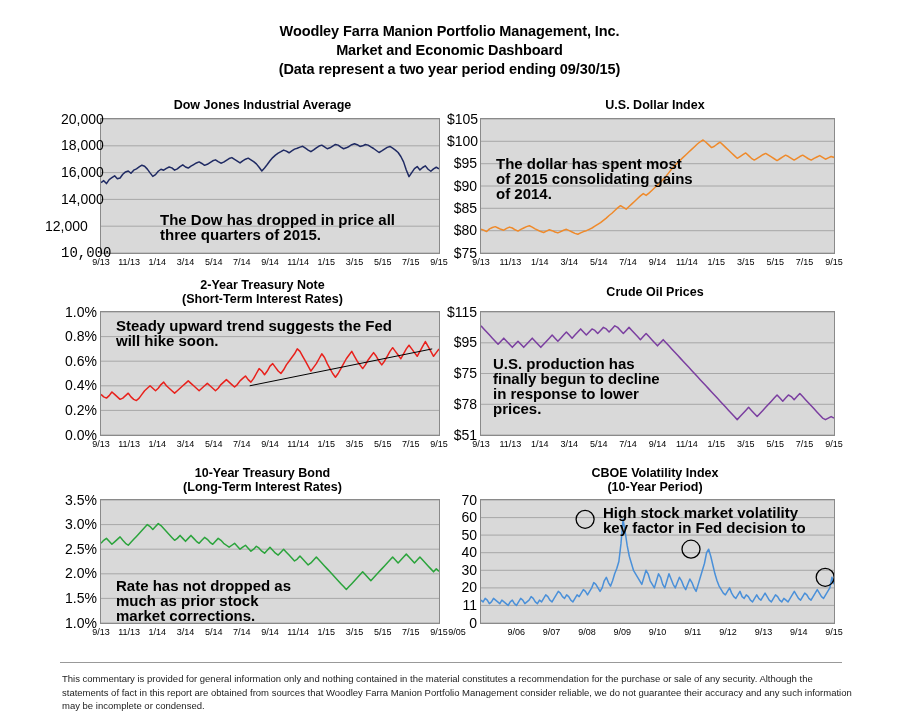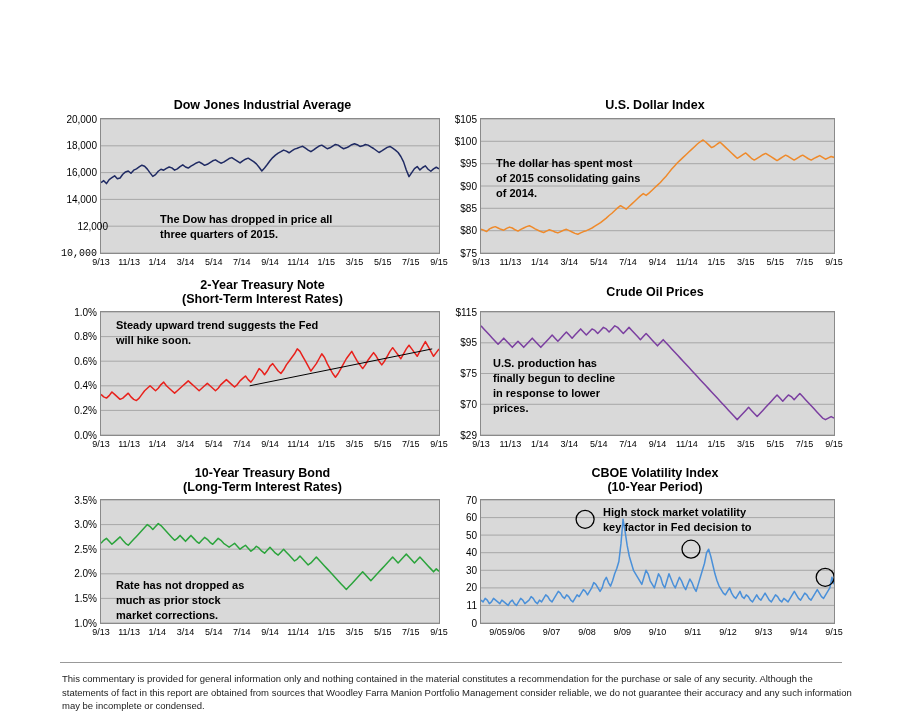--- a/index.html
+++ b/index.html
@@ -38,37 +38,37 @@
     font-weight: bold;
     line-height: 14px;
   }
   .plot-area {
     position: absolute;
     background: #d9d9d9;
     border: 1px solid #8a8a8a;
   }
   .ylab {
     position: absolute;
-    font-size: 10px;
+    font-size: 14px;
     text-align: right;
     line-height: 9px;
     color: #000;
     white-space: nowrap;
   }
   .xlab {
     position: absolute;
     font-size: 9px;
     text-align: center;
     line-height: 9px;
     color: #000;
     white-space: nowrap;
   }
   .annotation {
     position: absolute;
-    font-size: 11px;
+    font-size: 15px;
     font-weight: bold;
     line-height: 15px;
     color: #000;
   }
   svg { display: block; }
   
   .divider {
     position: absolute;
     left: 60px; top: 662px;
     width: 782px; height: 1px;
@@ -80,38 +80,43 @@
     font-size: 9.5px;
     line-height: 13.5px;
     color: #222;
   }
 </style>
 </head>
 <body>
 
 <div id="page">
 
+  <div class="header">
+    <div>Woodley Farra Manion Portfolio Management, Inc.</div>
+    <div>Market and Economic Dashboard</div>
+    <div>(Data represent a two year period ending 09/30/15)</div>
+  </div>
 
   <div id="charts">
       <div class="panel" style="left: 85px; top: 98px; width: 355px;">
         <div class="panel-title">Dow Jones Industrial Average</div>
       </div>
       <div class="plot-area" style="left: 100px; top: 118px; width: 340px; height: 136px;">
         <svg width="338" height="134" viewBox="0 0 338 134">
           <line x1="0" y1="134.0" x2="338" y2="134.0" stroke="#9a9a9a" stroke-width="0.8"></line>
           <line x1="0" y1="107.2" x2="338" y2="107.2" stroke="#9a9a9a" stroke-width="0.8"></line>
           <line x1="0" y1="80.4" x2="338" y2="80.4" stroke="#9a9a9a" stroke-width="0.8"></line>
           <line x1="0" y1="53.6" x2="338" y2="53.6" stroke="#9a9a9a" stroke-width="0.8"></line>
           <line x1="0" y1="26.8" x2="338" y2="26.8" stroke="#9a9a9a" stroke-width="0.8"></line>
           <line x1="0" y1="0.0" x2="338" y2="0.0" stroke="#9a9a9a" stroke-width="0.8"></line>
           <path d="M0.00,63.54 L2.73,61.64 L5.45,64.59 L8.18,60.57 L10.90,58.69 L13.63,56.82 L16.35,59.70 L19.08,58.96 L21.81,55.21 L24.53,52.93 L27.26,51.99 L29.98,54.27 L32.71,51.19 L35.44,49.85 L38.16,47.97 L40.89,46.23 L43.61,47.17 L46.34,50.12 L49.06,53.87 L51.79,57.35 L54.52,55.61 L57.24,52.26 L59.97,50.25 L62.69,51.19 L65.42,49.31 L68.15,47.97 L70.87,48.91 L73.60,51.19 L76.32,49.85 L79.05,47.57 L81.77,45.83 L84.50,47.97 L87.23,49.04 L89.95,47.17 L92.68,45.56 L95.40,43.95 L98.13,42.88 L100.85,44.49 L103.58,46.36 L106.31,45.29 L109.03,43.55 L111.76,41.81 L114.48,40.87 L117.21,42.61 L119.94,44.22 L122.66,43.15 L125.39,41.27 L128.11,39.53 L130.84,38.59 L133.56,40.47 L136.29,42.21 L139.02,43.95 L141.74,41.81 L144.47,40.20 L147.19,39.13 L149.92,40.87 L152.65,42.61 L155.37,44.89 L158.10,48.24 L160.82,51.99 L163.55,48.91 L166.27,45.56 L169.00,41.81 L171.73,38.59 L174.45,36.18 L177.18,34.17 L179.90,32.70 L182.63,31.09 L185.35,32.16 L188.08,33.77 L190.81,31.89 L193.53,30.15 L196.26,29.21 L198.98,28.14 L201.71,27.34 L204.44,29.21 L207.16,31.09 L209.89,32.70 L212.61,30.82 L215.34,28.81 L218.06,27.07 L220.79,26.13 L223.52,27.87 L226.24,29.75 L228.97,28.81 L231.69,27.07 L234.42,25.46 L237.15,26.13 L239.87,28.14 L242.60,29.75 L245.32,28.81 L248.05,27.47 L250.77,25.73 L253.50,24.79 L256.23,25.73 L258.95,27.47 L261.68,26.80 L264.40,25.46 L267.13,26.13 L269.85,27.87 L272.58,29.48 L275.31,31.49 L278.03,33.50 L280.76,31.89 L283.48,30.15 L286.21,28.41 L288.94,27.47 L291.66,29.21 L294.39,31.09 L297.11,33.50 L299.84,37.52 L302.56,42.88 L305.29,50.92 L308.02,57.62 L310.74,53.60 L313.47,49.58 L316.19,47.57 L318.92,50.92 L321.65,48.51 L324.37,46.90 L327.10,50.25 L329.82,52.26 L332.55,49.85 L335.27,48.24 L338.00,49.85" fill="none" stroke="#1f2a63" stroke-width="1.5" stroke-linejoin="round"></path>
         </svg>
       </div>
       <div class="ylab" style="left: 61px; top: 248.5px; width: 36px; font-family: Liberation Mono, monospace;">10,000</div>
-      <div class="ylab" style="left: 72px; top: 221.7px; width: 36px; text-align: right;">12,000</div>
+      <div class="ylab" style="left: 45px; top: 221.7px; width: 36px; text-align: right;">12,000</div>
       <div class="ylab" style="left: 61px; top: 194.9px; width: 36px;">14,000</div>
       <div class="ylab" style="left: 61px; top: 168.1px; width: 36px;">16,000</div>
       <div class="ylab" style="left: 61px; top: 141.3px; width: 36px;">18,000</div>
       <div class="ylab" style="left: 61px; top: 114.5px; width: 36px;">20,000</div>
       <div class="xlab" style="left: 84px; top: 258px; width: 34px;">9/13</div>
       <div class="xlab" style="left: 112.167px; top: 258px; width: 34px;">11/13</div>
       <div class="xlab" style="left: 140.333px; top: 258px; width: 34px;">1/14</div>
       <div class="xlab" style="left: 168.5px; top: 258px; width: 34px;">3/14</div>
       <div class="xlab" style="left: 196.667px; top: 258px; width: 34px;">5/14</div>
       <div class="xlab" style="left: 224.833px; top: 258px; width: 34px;">7/14</div>
@@ -211,22 +216,22 @@
       <div class="plot-area" style="left: 480px; top: 311px; width: 355px; height: 125px;">
         <svg width="353" height="123" viewBox="0 0 353 123">
           <line x1="0" y1="123.0" x2="353" y2="123.0" stroke="#9a9a9a" stroke-width="0.8"></line>
           <line x1="0" y1="92.3" x2="353" y2="92.3" stroke="#9a9a9a" stroke-width="0.8"></line>
           <line x1="0" y1="61.5" x2="353" y2="61.5" stroke="#9a9a9a" stroke-width="0.8"></line>
           <line x1="0" y1="30.8" x2="353" y2="30.8" stroke="#9a9a9a" stroke-width="0.8"></line>
           <line x1="0" y1="0.0" x2="353" y2="0.0" stroke="#9a9a9a" stroke-width="0.8"></line>
           <path d="M0.00,13.84 L2.85,16.91 L5.69,19.99 L8.54,23.06 L11.39,26.14 L14.23,29.21 L17.08,32.29 L19.93,29.21 L22.77,26.14 L25.62,29.21 L28.47,32.29 L31.31,35.36 L34.16,32.29 L37.01,29.21 L39.85,32.29 L42.70,35.36 L45.55,32.29 L48.40,29.21 L51.24,26.14 L54.09,29.21 L56.94,32.29 L59.78,35.36 L62.63,32.29 L65.48,29.21 L68.32,26.14 L71.17,23.06 L74.02,26.14 L76.86,29.21 L79.71,26.14 L82.56,23.06 L85.40,19.99 L88.25,23.06 L91.10,26.14 L93.94,23.06 L96.79,19.99 L99.64,16.91 L102.48,19.99 L105.33,23.06 L108.18,19.99 L111.02,16.91 L113.87,18.45 L116.72,21.53 L119.56,18.45 L122.41,15.38 L125.26,16.91 L128.10,19.99 L130.95,16.91 L133.80,13.84 L136.65,15.38 L139.49,18.45 L142.34,21.53 L145.19,18.45 L148.03,15.38 L150.88,18.45 L153.73,21.53 L156.57,24.60 L159.42,27.67 L162.27,24.60 L165.11,21.53 L167.96,24.60 L170.81,27.67 L173.65,30.75 L176.50,33.83 L179.35,30.75 L182.19,27.67 L185.04,30.75 L187.89,33.83 L190.73,36.90 L193.58,39.97 L196.43,43.05 L199.27,46.13 L202.12,49.20 L204.97,52.28 L207.81,55.35 L210.66,58.42 L213.51,61.50 L216.35,64.58 L219.20,67.65 L222.05,70.72 L224.90,73.80 L227.74,76.88 L230.59,79.95 L233.44,83.03 L236.28,86.10 L239.13,89.17 L241.98,92.25 L244.82,95.33 L247.67,98.40 L250.52,101.47 L253.36,104.55 L256.21,107.63 L259.06,104.55 L261.90,101.47 L264.75,98.40 L267.60,95.33 L270.44,98.40 L273.29,101.47 L276.14,104.55 L278.98,101.47 L281.83,98.40 L284.68,95.33 L287.52,92.25 L290.37,89.17 L293.22,86.10 L296.06,83.03 L298.91,86.10 L301.76,89.17 L304.60,86.10 L307.45,83.03 L310.30,84.56 L313.15,87.64 L315.99,84.56 L318.84,81.49 L321.69,84.56 L324.53,87.64 L327.38,90.71 L330.23,93.79 L333.07,96.86 L335.92,99.94 L338.77,103.01 L341.61,106.09 L344.46,107.63 L347.31,106.09 L350.15,104.55 L353.00,106.09" fill="none" stroke="#7b3fa0" stroke-width="1.5" stroke-linejoin="round"></path>
         </svg>
       </div>
-      <div class="ylab" style="left: 447px; top: 430.5px; width: 30px;">$29</div>
-      <div class="ylab" style="left: 447px; top: 399.75px; width: 30px;">$70</div>
+      <div class="ylab" style="left: 447px; top: 430.5px; width: 30px;">$51</div>
+      <div class="ylab" style="left: 447px; top: 399.75px; width: 30px;">$78</div>
       <div class="ylab" style="left: 447px; top: 369px; width: 30px;">$75</div>
       <div class="ylab" style="left: 447px; top: 338.25px; width: 30px;">$95</div>
       <div class="ylab" style="left: 447px; top: 307.5px; width: 30px;">$115</div>
       <div class="xlab" style="left: 464px; top: 440px; width: 34px;">9/13</div>
       <div class="xlab" style="left: 493.417px; top: 440px; width: 34px;">11/13</div>
       <div class="xlab" style="left: 522.833px; top: 440px; width: 34px;">1/14</div>
       <div class="xlab" style="left: 552.25px; top: 440px; width: 34px;">3/14</div>
       <div class="xlab" style="left: 581.667px; top: 440px; width: 34px;">5/14</div>
       <div class="xlab" style="left: 611.083px; top: 440px; width: 34px;">7/14</div>
       <div class="xlab" style="left: 640.5px; top: 440px; width: 34px;">9/14</div>
@@ -302,21 +307,21 @@
         </svg>
       </div>
       <div class="ylab" style="left: 451px; top: 618.5px; width: 26px;">0</div>
       <div class="ylab" style="left: 451px; top: 600.929px; width: 26px;">11</div>
       <div class="ylab" style="left: 451px; top: 583.357px; width: 26px;">20</div>
       <div class="ylab" style="left: 451px; top: 565.786px; width: 26px;">30</div>
       <div class="ylab" style="left: 451px; top: 548.214px; width: 26px;">40</div>
       <div class="ylab" style="left: 451px; top: 530.643px; width: 26px;">50</div>
       <div class="ylab" style="left: 451px; top: 513.071px; width: 26px;">60</div>
       <div class="ylab" style="left: 451px; top: 495.5px; width: 26px;">70</div>
-      <div class="xlab" style="left: 481px; top: 628px; width: 34px;">9/05</div>
+      <div class="xlab" style="left: 440px; top: 628px; width: 34px;">9/05</div>
       <div class="xlab" style="left: 499.3px; top: 628px; width: 34px;">9/06</div>
       <div class="xlab" style="left: 534.6px; top: 628px; width: 34px;">9/07</div>
       <div class="xlab" style="left: 569.9px; top: 628px; width: 34px;">9/08</div>
       <div class="xlab" style="left: 605.2px; top: 628px; width: 34px;">9/09</div>
       <div class="xlab" style="left: 640.5px; top: 628px; width: 34px;">9/10</div>
       <div class="xlab" style="left: 675.8px; top: 628px; width: 34px;">9/11</div>
       <div class="xlab" style="left: 711.1px; top: 628px; width: 34px;">9/12</div>
       <div class="xlab" style="left: 746.4px; top: 628px; width: 34px;">9/13</div>
       <div class="xlab" style="left: 781.7px; top: 628px; width: 34px;">9/14</div>
       <div class="xlab" style="left: 817px; top: 628px; width: 34px;">9/15</div>

